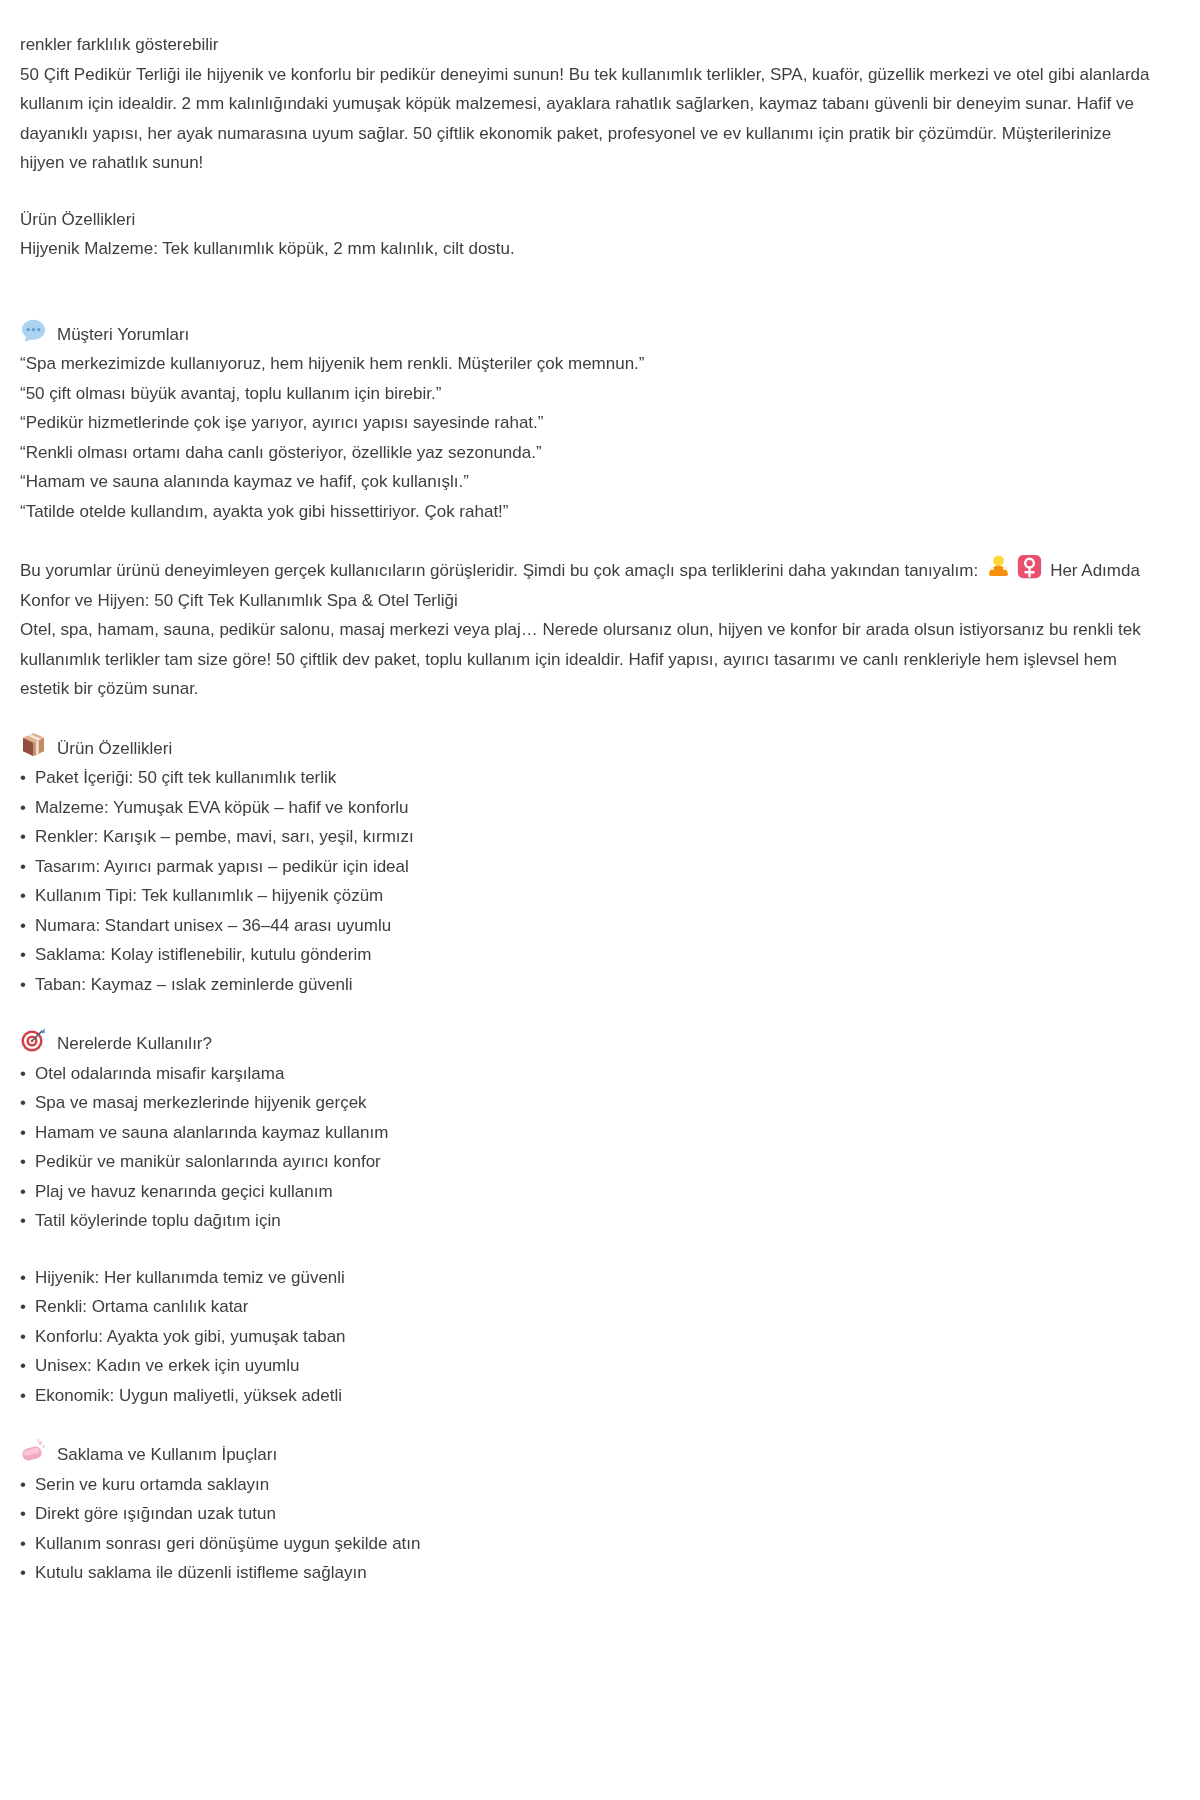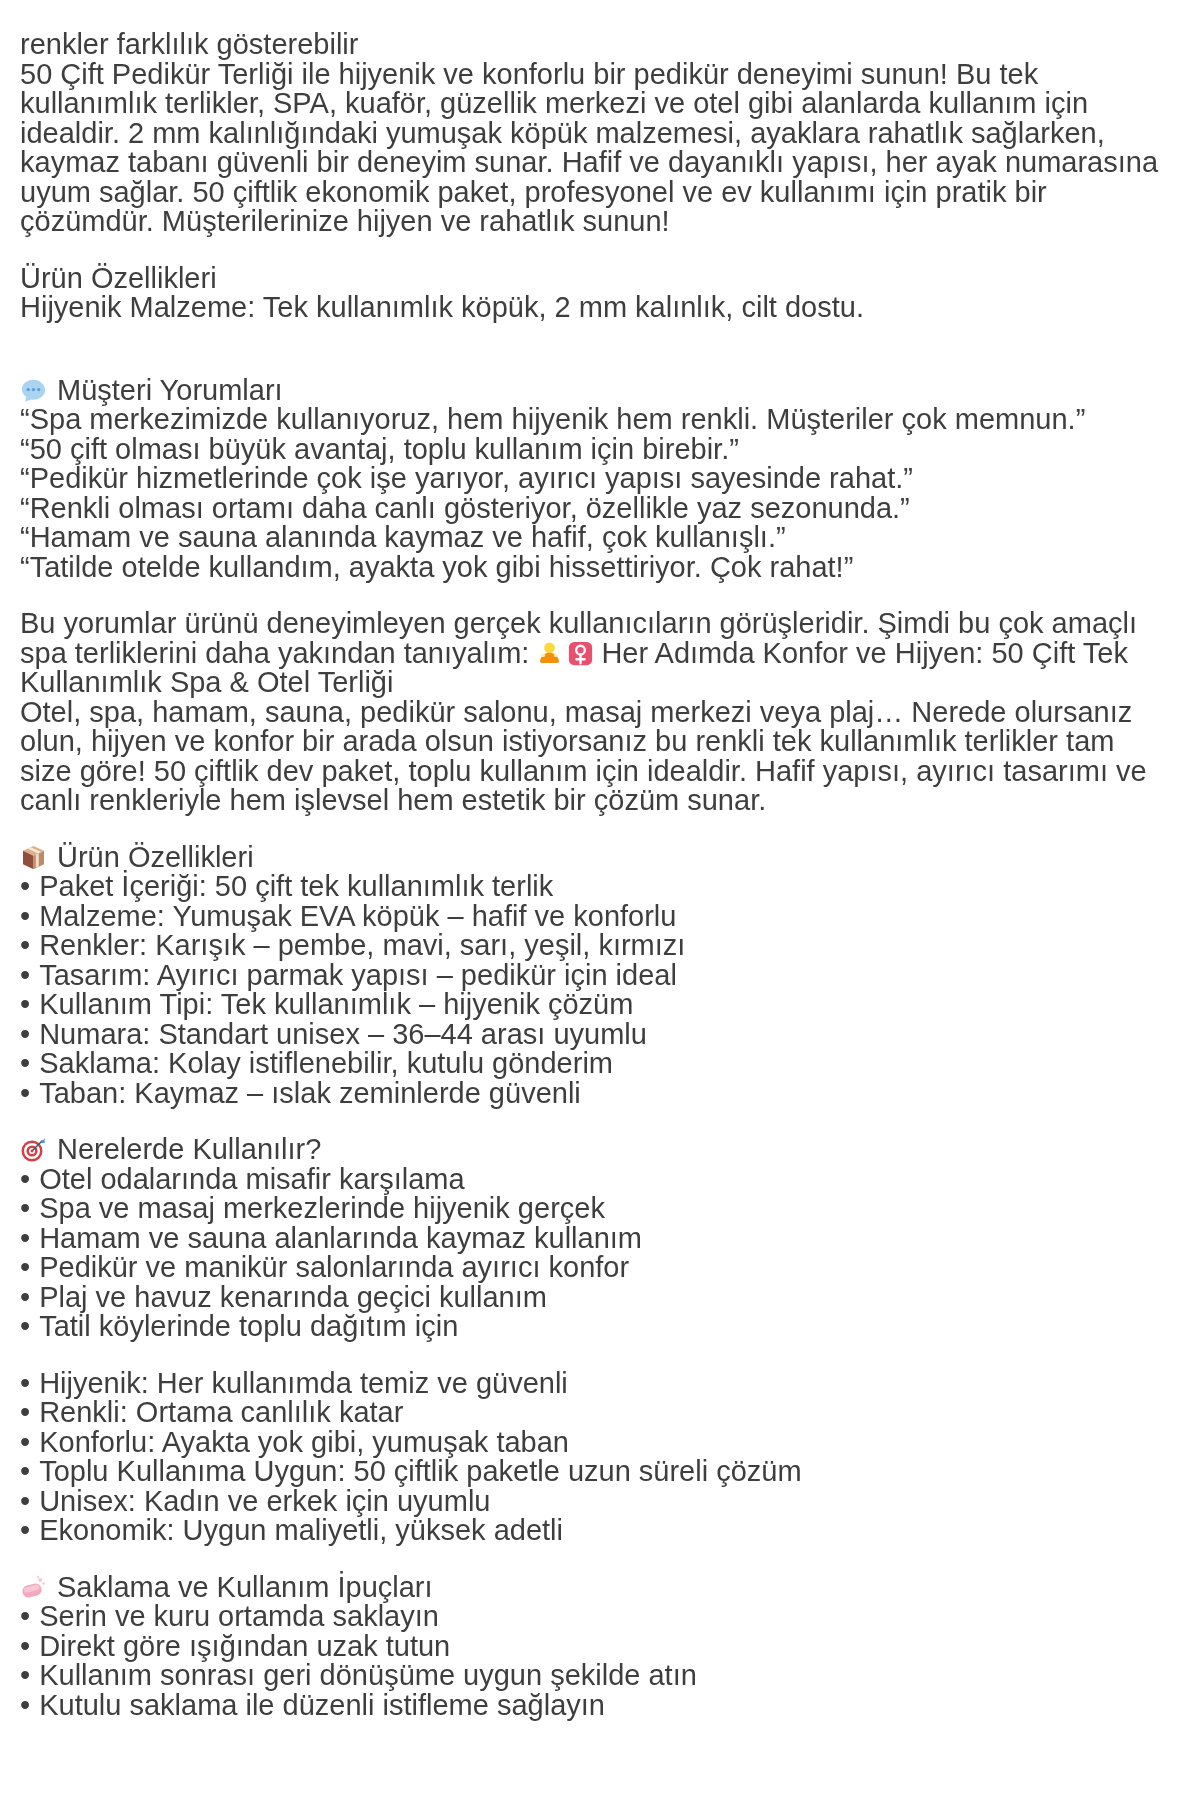--- a/index.html
+++ b/index.html
@@ -5,21 +5,21 @@
   html, body { margin: 0; padding: 0; }
   body {
     width: 1200px;
     height: 1800px;
     background: #ffffff;
     overflow: hidden;
   }
   .doc {
     padding: 30px 20px 0 20px;
     font-family: "Liberation Sans", sans-serif;
-    font-size: 29px;
+    font-size: 17px;
     line-height: 29.5px;
     color: #3e3e3e;
     font-weight: 400;
   }
   .para, .line { margin: 0; max-width: 1140px; }
   .gap-1 { height: 27px; }
   .gap-2 { height: 53px; }
   .icon {
     display: inline-block;
     width: 27px;
@@ -113,21 +113,20 @@
   <p class="line"><span class="marker">•</span><span>Hamam ve sauna alanlarında kaymaz kullanım</span></p>
   <p class="line"><span class="marker">•</span><span>Pedikür ve manikür salonlarında ayırıcı konfor</span></p>
   <p class="line"><span class="marker">•</span><span>Plaj ve havuz kenarında geçici kullanım</span></p>
   <p class="line"><span class="marker">•</span><span>Tatil köylerinde toplu dağıtım için</span></p>
 
   <div class="gap-1"></div>
 
   <p class="line"><span class="marker">•</span><span>Hijyenik: Her kullanımda temiz ve güvenli</span></p>
   <p class="line"><span class="marker">•</span><span>Renkli: Ortama canlılık katar</span></p>
   <p class="line"><span class="marker">•</span><span>Konforlu: Ayakta yok gibi, yumuşak taban</span></p>
-  <p class="line"><span class="marker">•</span><span>Toplu Kullanıma Uygun: 50 çiftlik paketle uzun süreli çözüm</span></p>
   <p class="line"><span class="marker">•</span><span>Unisex: Kadın ve erkek için uyumlu</span></p>
   <p class="line"><span class="marker">•</span><span>Ekonomik: Uygun maliyetli, yüksek adetli</span></p>
 
   <div class="gap-1"></div>
 
   <p class="line">
     <span class="icon hicon"><svg width="27" height="27" viewBox="0 0 36 36">
           <g transform="rotate(-14 16 22)">
             <rect x="3" y="14" width="26" height="16" rx="8" fill="#f2a9bd"></rect>
             <rect x="5.5" y="16" width="21" height="7" rx="3.5" fill="#f7c7d4"></rect>

